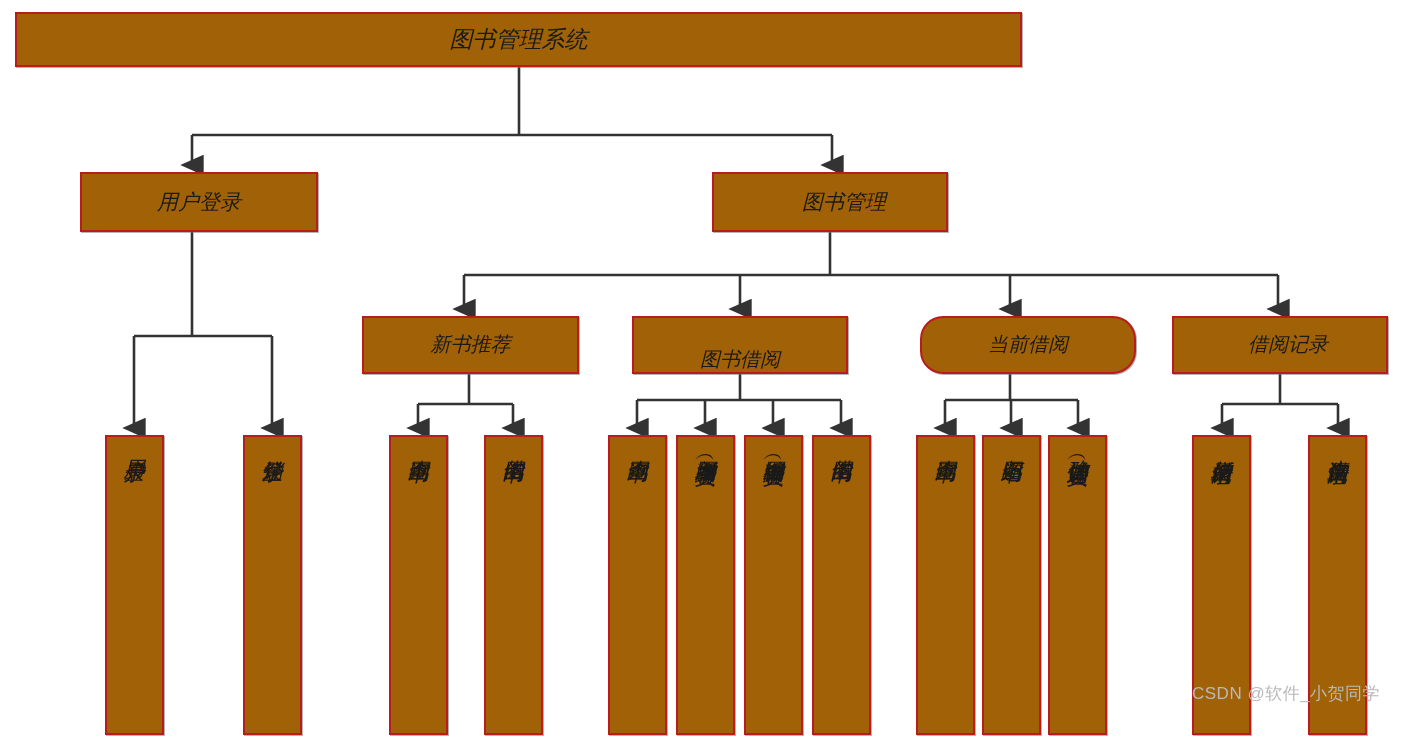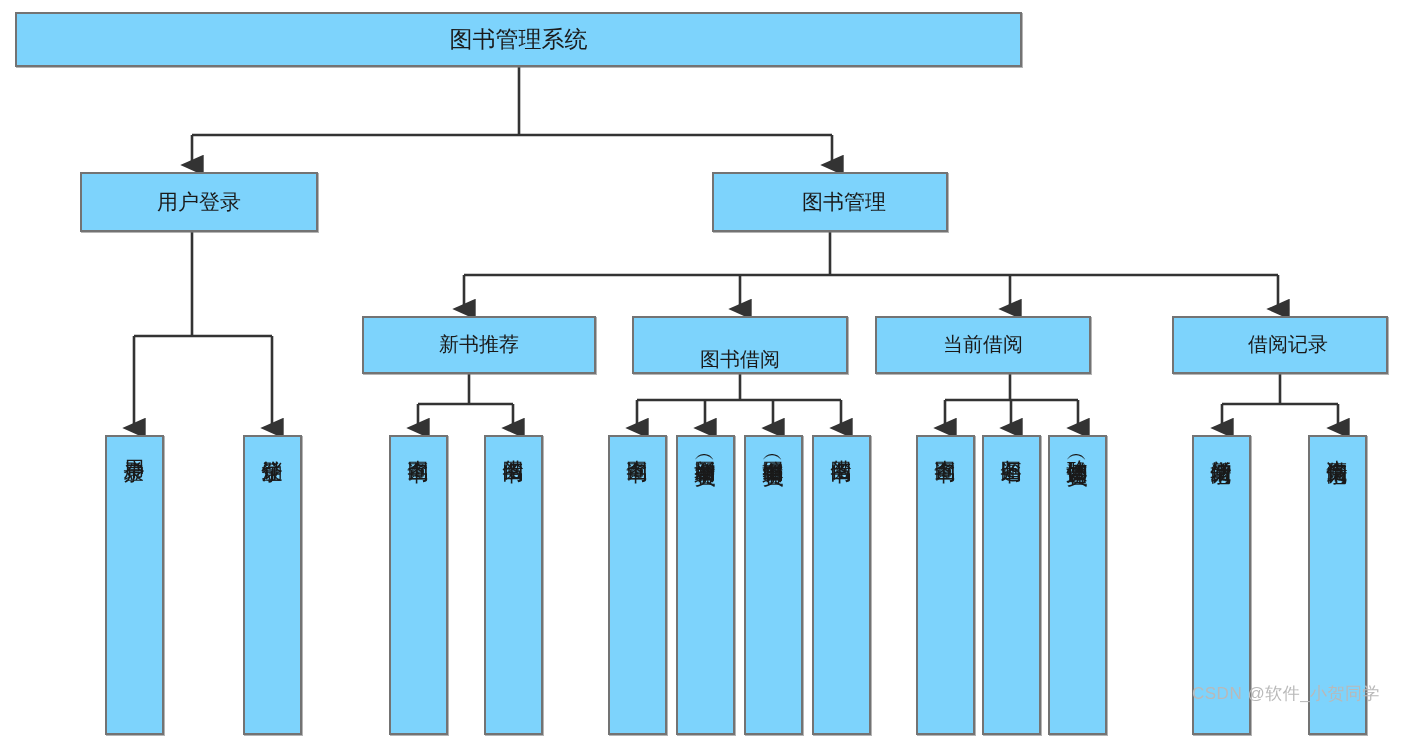--- a/index.html
+++ b/index.html
@@ -21,27 +21,28 @@
     position: absolute;
     left: 0;
     top: 0;
     width: 1405px;
     height: 747px;
     pointer-events: none;
   }
   .node {
     position: absolute;
     box-sizing: border-box;
-    background: #7dd3fc;
-    border: 2px solid #737373;
+    background: #a16207;
+    border: 2px solid #b91c1c;
     box-shadow: 1px 1px 0 0 rgba(120,120,120,0.55);
     display: flex;
     align-items: center;
     justify-content: center;
     color: #1a1a1a;
+    font-style: italic;
   }
   .node .label {
     display: block;
     text-align: center;
     line-height: 1.18;
     white-space: pre;
   }
   
   .node.horiz .label {
     writing-mode: horizontal-tb;
@@ -137,27 +138,27 @@
     <span class="label">图书管理系统</span>
   </div>
 
   <div class="node horiz lvl1" style="left:80px; top:172px; width:238px; height:60px;">
     <span class="label">用户登录</span>
   </div>
   <div class="node horiz lvl1" style="left:712px; top:172px; width:236px; height:60px;padding-left:28px;">
     <span class="label">图书管理</span>
   </div>
 
-  <div class="node horiz lvl2" style="left:362px; top:316px; width:234px; height:58px;">
+  <div class="node horiz lvl2" style="left:362px; top:316px; width:217px; height:58px;">
     <span class="label">新书推荐</span>
   </div>
   <div class="node horiz lvl2" style="left:632px; top:316px; width:216px; height:58px;align-items:flex-end;">
     <span class="label">图书借阅</span>
   </div>
-  <div class="node horiz lvl2" style="left:875px; top:316px; width:216px; height:58px;">
+  <div class="node horiz lvl2" style="left:920px; top:316px; width:216px; height:58px;border-radius:23px;">
     <span class="label">当前借阅</span>
   </div>
   <div class="node horiz lvl2" style="left:1172px; top:316px; width:216px; height:58px;padding-left:16px;">
     <span class="label">借阅记录</span>
   </div>
 
   <div class="node leaf" style="left:105px; top:435px; width:59px; height:300px;">
     <span class="label">用户登录</span>
   </div>
   <div class="node leaf" style="left:243px; top:435px; width:59px; height:300px;">

